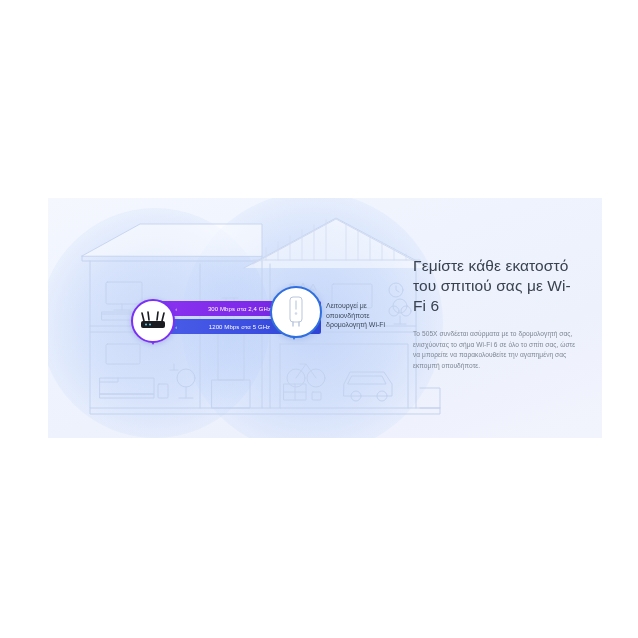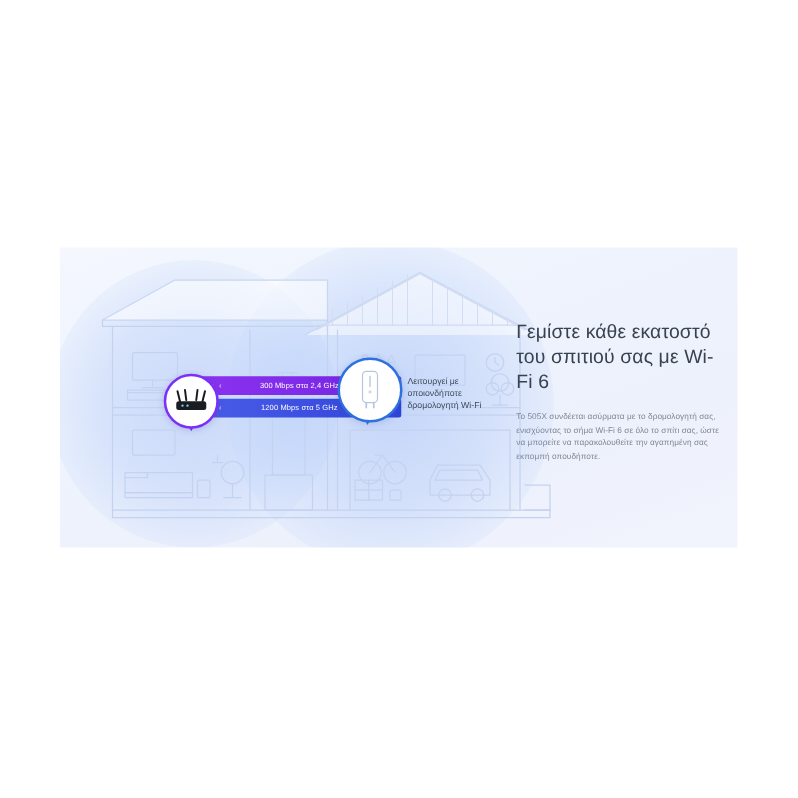--- a/index.html
+++ b/index.html
@@ -9,20 +9,21 @@
     font-family:"Liberation Sans","DejaVu Sans",sans-serif;
     overflow:hidden;
   }
   .page{position:relative;width:638px;height:638px;}
 
   
   .panel{
     position:absolute;left:48px;top:198px;width:542px;height:240px;
     background:linear-gradient(160deg,#f4f7fe 0%,#eef3fd 40%,#edf1fc 70%,#f2f4fd 100%);
     overflow:hidden;
+    padding-left:12px;
   }
 
   
   .glow{position:absolute;border-radius:50%;pointer-events:none;}
   .glow-l{
     left:-8px;top:10px;width:230px;height:230px;
     background:radial-gradient(circle at 50% 50%,
       rgba(150,180,245,.42) 0%,
       rgba(168,195,248,.34) 45%,
       rgba(196,216,251,.18) 72%,

